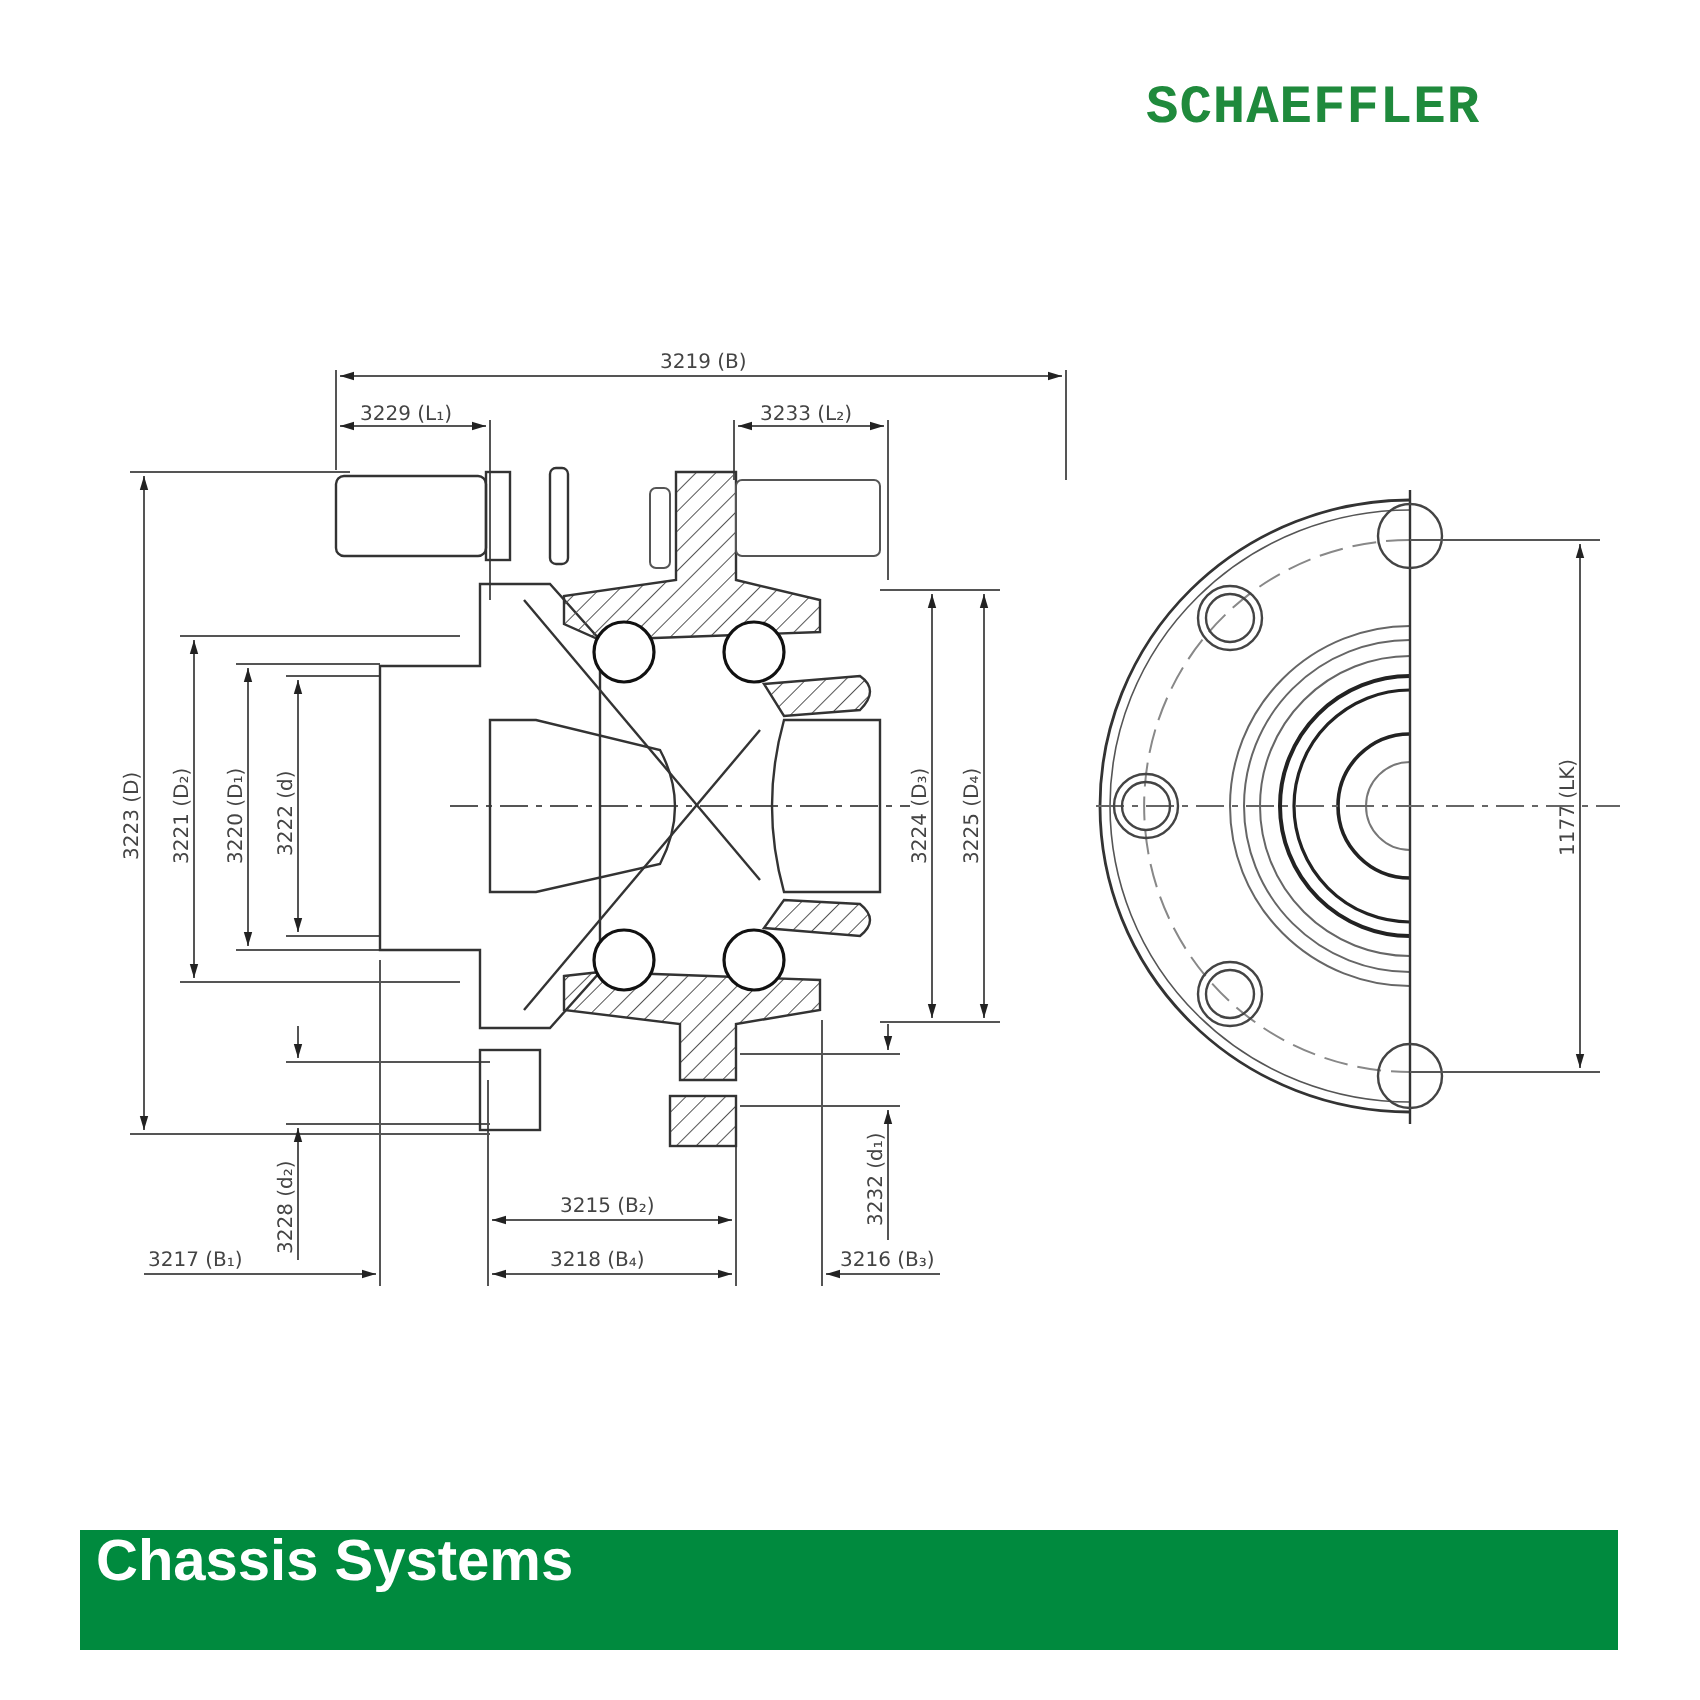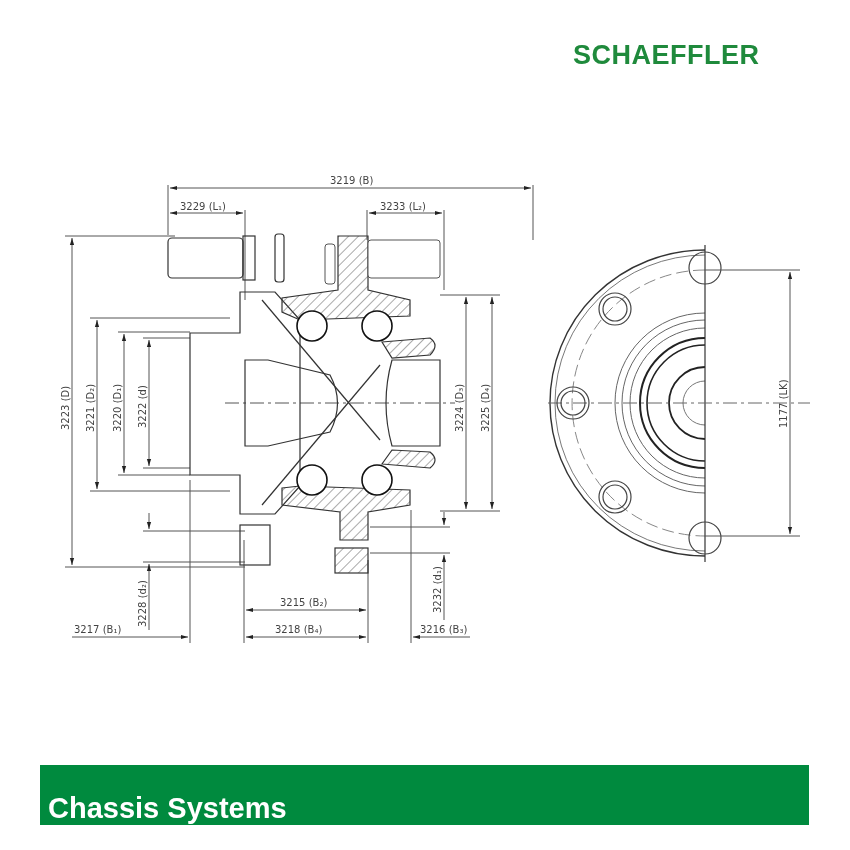--- a/index.html
+++ b/index.html
@@ -1,25 +1,25 @@
 <!DOCTYPE html>
 <html><head>
 <meta charset="utf-8">
 <style>
   html, body { margin: 0; padding: 0; background: #ffffff; }
   body { width: 850px; height: 850px; position: relative; overflow: hidden; font-family: "DejaVu Sans", sans-serif; }
   .logo {
     position: absolute; left: 573px; top: 40px;
-    font-family: Liberation Sans, sans-serif; font-weight: bold;
+    font-family: Liberation Mono, monospace; font-weight: bold;
     font-size: 27px; color: #1f8a3c; letter-spacing: 0.5px;
   }
   .drawing { position: absolute; left: 0; top: 0; }
   .footer-bar {
     position: absolute; left: 40px; top: 765px; width: 769px; height: 60px;
-    background: #008a3e; display: flex; align-items: flex-end;
+    background: #008a3e; display: flex; align-items: flex-start;
   }
   .footer-title {
     color: #ffffff; font-family: "Liberation Sans", sans-serif; font-weight: bold;
     font-size: 29px; margin-left: 8px;
   }
   svg text { font-family: "DejaVu Sans", sans-serif; fill: #444; }
 </style>
 </head>
 <body>
 

